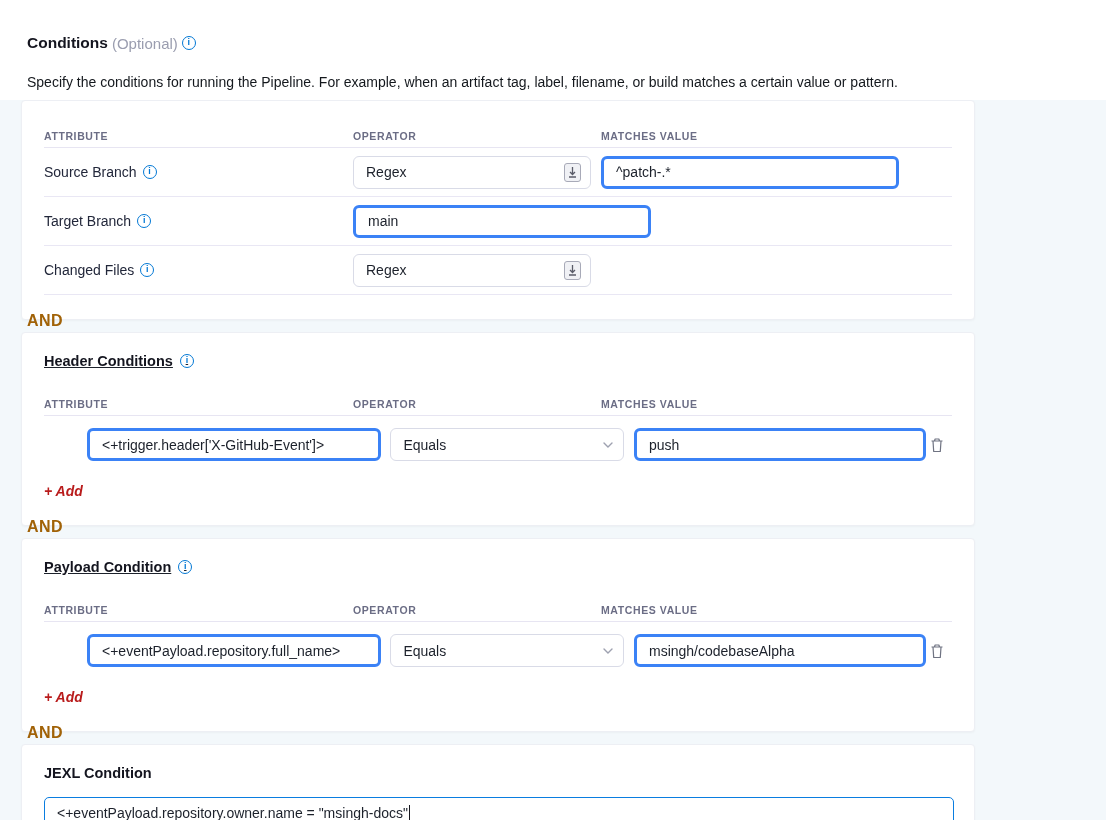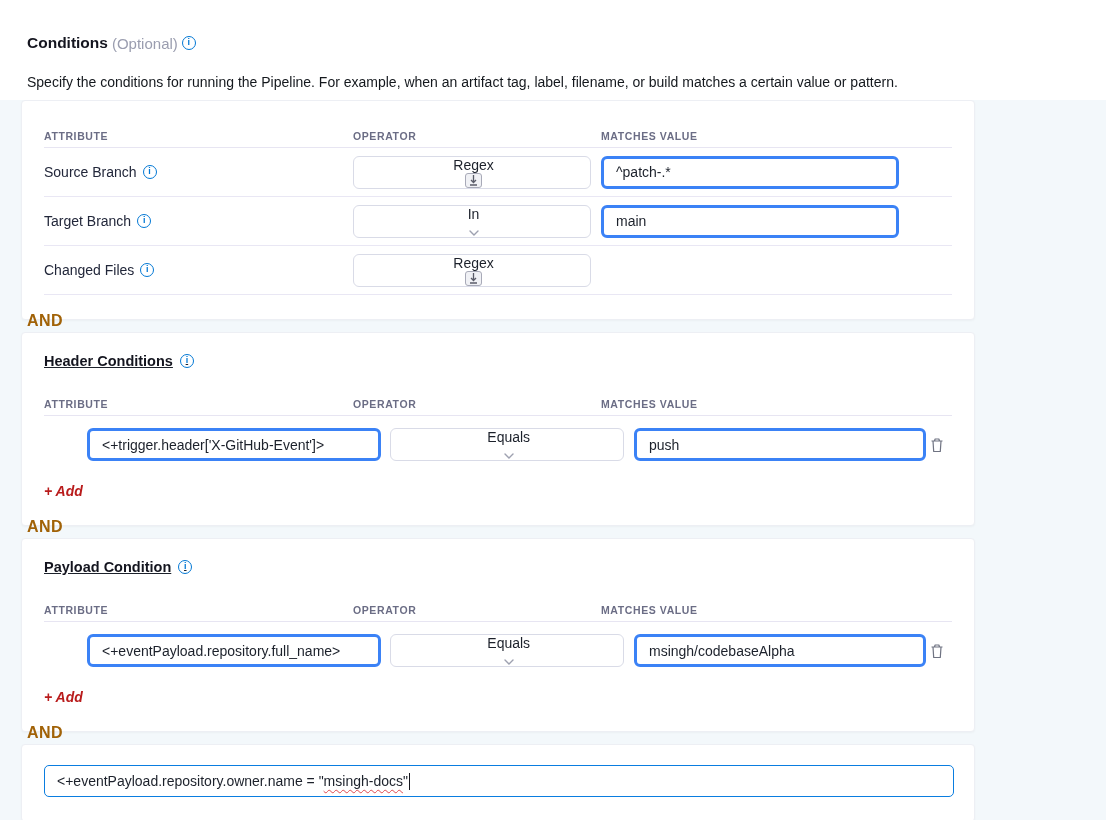--- a/index.html
+++ b/index.html
@@ -44,21 +44,21 @@
 
   .cond-row { display:flex; align-items:center; height:49px; border-bottom:1px solid #e9e7f4; }
   .cond-row:last-of-type { border-bottom:none; }
   .cond-row.tall { height:57px; border-bottom:none;padding-left:43px; }
   .attr-cell { width:309px; display:flex; align-items:center; gap:6px; font-size:14px; color:#22273a; }
 
   .select-box {
     width:238px; height:33px; margin-right:10px;
     border:1px solid #d9dbe7; border-radius:6px; background:#fff;
     display:flex; align-items:center; justify-content:space-between;
-    padding:0 9px 0 12px; font-size:14px; color:#1c212b; cursor:pointer;flex-direction:column;
+    padding:0 9px 0 12px; font-size:14px; color:#1c212b; cursor:pointer;
   }
   .text-input {
     width:298px; height:33px;
     border:3px solid #3b82f6; border-radius:6px; background:#fff;
     padding:0 12px; font-size:14px; color:#1c212b;
     font-family:"Liberation Sans", sans-serif; outline:none;
   }
   .attr-input { width:300px; margin-right:9px; }
 
   .info-icon {
@@ -147,28 +147,20 @@
         </span>
       </div>
       <input class="text-input" value="^patch-.*" style="">
     </div>
 
     <div class="cond-row">
       <div class="attr-cell">
         <span>Target Branch</span>
         <i class="info-icon"></i>
       </div>
-      <div class="select-box">
-        <span>In</span>
-        <span class="chev">
-          <svg width="12" height="8" viewBox="0 0 12 8">
-              <path d="M2 2 l4 4 l4 -4" stroke="#9ea1b0" stroke-width="1.4" fill="none" stroke-linecap="round"></path>
-            </svg>
-        </span>
-      </div>
       <input class="text-input" value="main" style="">
     </div>
 
     <div class="cond-row">
       <div class="attr-cell">
         <span>Changed Files</span>
         <i class="info-icon"></i>
       </div>
       <div class="select-box">
         <span>Regex</span>
@@ -252,20 +244,21 @@
       </button>
     </div>
     <a class="add-link">+ Add</a>
   </section>
 
   <div class="and-row">
     <span class="and-label">AND</span>
   </div>
 
   <section class="card jexl-card">
+    <div class="jexl-title">JEXL Condition</div>
     <div class="jexl-input">
       <span style="white-space:pre">&lt;+eventPayload.repository.owner.name = "</span>
         <span class="misspell">msingh-docs</span>
         <span style="white-space:pre">"</span>
         <span class="caret"></span>
     </div>
   </section>
 
 </div>
 

